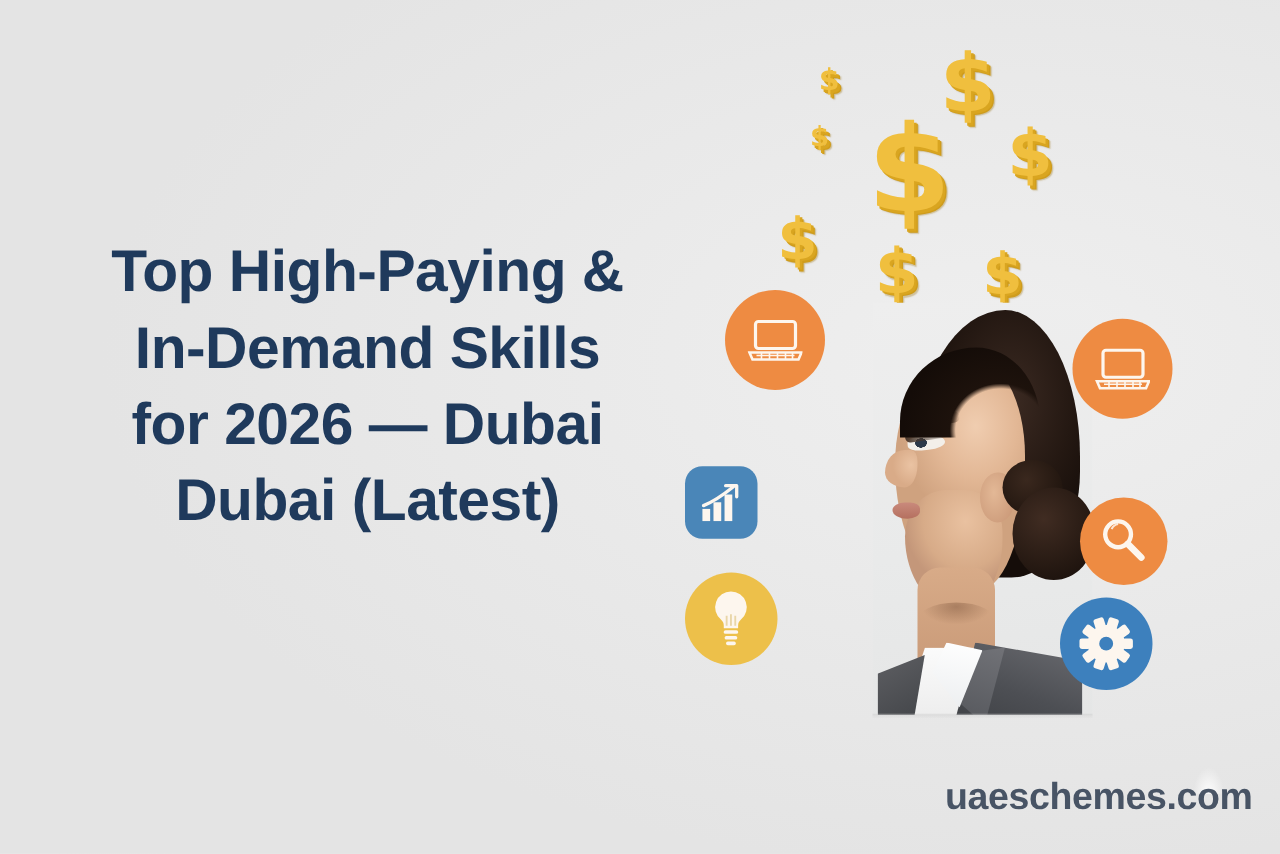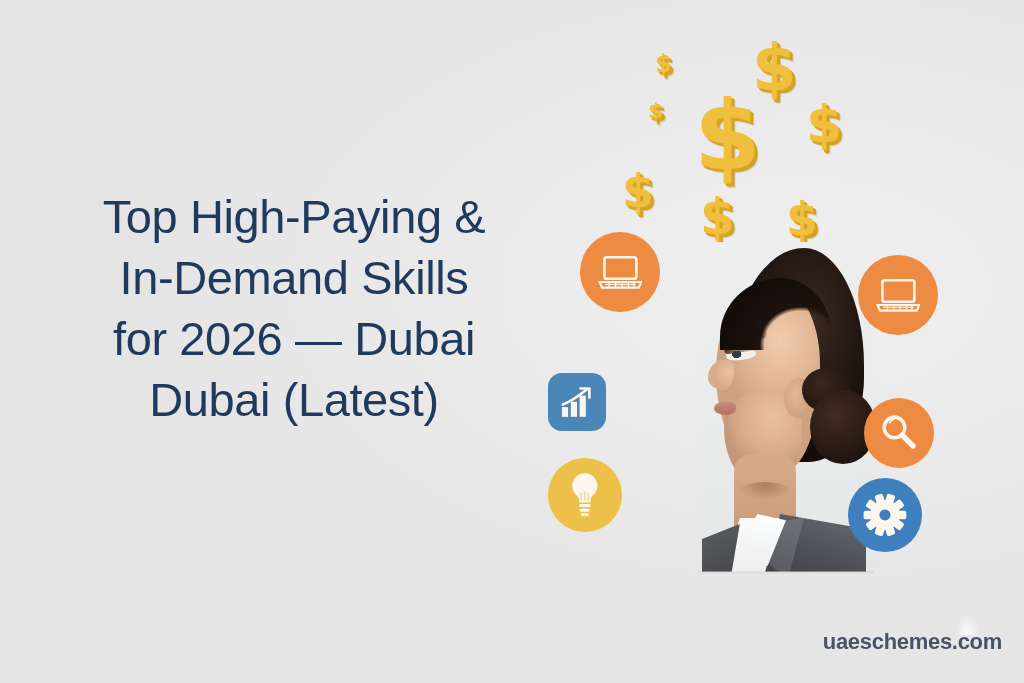--- a/index.html
+++ b/index.html
@@ -20,31 +20,31 @@
   }
 
   
   #headline {
     position:absolute;
     left:34px; top:186px;
     width:520px;
     text-align:center;
     color:#1f3a5c;
     font-size:47px;
-    font-weight:normal;
+    font-weight:bold;
     line-height:1.30;
     letter-spacing:-0.4px;
     white-space:pre-line;
   }
 
   
   #watermark {
     position:absolute;
     right:22px; bottom:28px;
-    font-size:22px;
+    font-size:30px;
     font-weight:bold;
     color:#3d4a5c;
     letter-spacing:-0.3px;
     opacity:.93;
   }
   #wm-flare {
     position:absolute;
     right:40px; bottom:48px;
     width:34px; height:42px;
     background:radial-gradient(ellipse 50% 70% at 50% 100%, rgba(255,255,255,.95) 0%, rgba(255,255,255,0) 72%);

